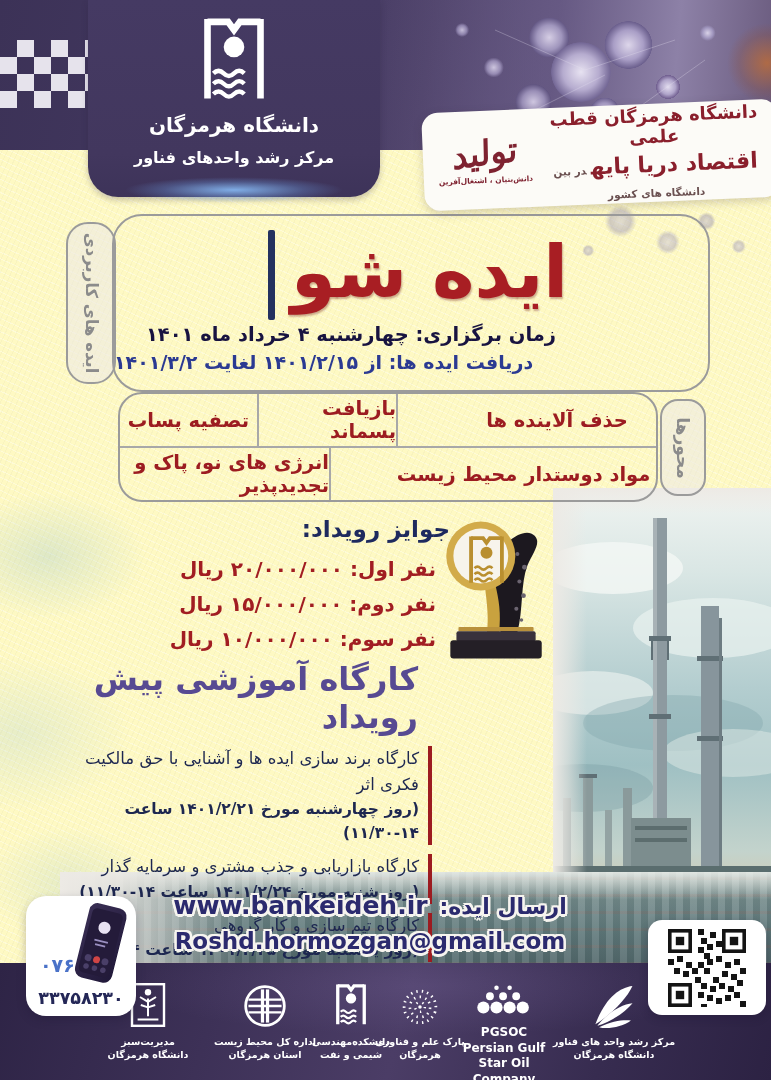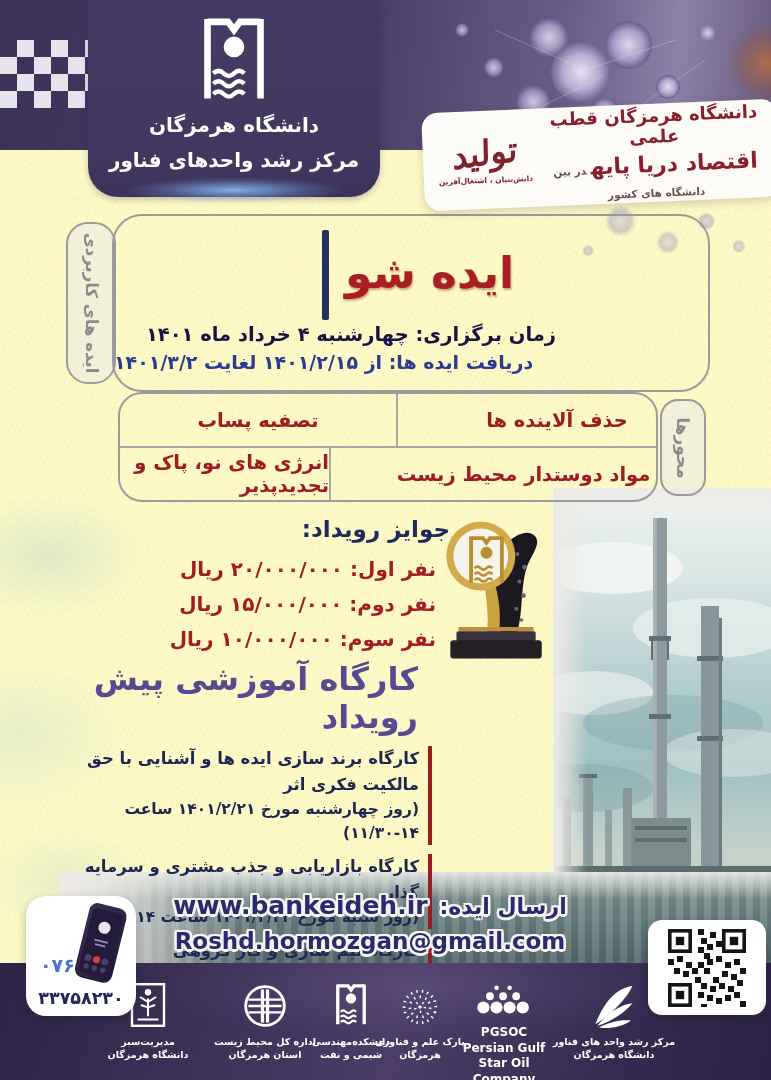--- a/index.html
+++ b/index.html
@@ -31,21 +31,21 @@
   .checker{left:0;top:40px;width:152px;height:68px;z-index:2;opacity:.95;
     background:conic-gradient(#efecf4 25%,transparent 0 50%,#efecf4 0 75%,transparent 0);
     background-size:34px 34px;}
   .uni-tab{left:88px;top:0;width:292px;height:197px;z-index:2;text-align:center;
     background:linear-gradient(180deg,#453a63 0%,#42375e 78%,#3d3359 100%);
     border-radius:0 0 30px 30px;box-shadow:0 3px 6px rgba(40,30,60,.25);}
   .uni-tab::after{content:"";position:absolute;left:50%;bottom:-6px;width:220px;height:26px;
     transform:translateX(-50%);background:radial-gradient(ellipse at center,rgba(140,195,255,.85) 0%,rgba(110,160,230,.3) 45%,transparent 70%);}
   .uni-logo{position:absolute;left:50%;top:16px;transform:translateX(-50%);width:74px;height:92px;color:#fff;}
   .uni-tab .l1{position:absolute;left:0;right:0;top:113px;color:#fff;font-weight:bold;font-size:20px;}
-  .uni-tab .l2{position:absolute;left:0;right:0;top:148px;color:#fff;font-weight:bold;font-size:20px;text-align:center;}
+  .uni-tab .l2{position:absolute;left:0;right:0;top:148px;color:#fff;font-weight:bold;font-size:16px;text-align:center;}
   .mol-faint{left:556px;top:196px;width:215px;height:84px;z-index:1;opacity:.55;
     background:
       radial-gradient(circle 16px at 30% 30%, #cdc8d6 0%, #aba4b8 65%, transparent 100%),
       radial-gradient(circle 12px at 52% 55%, #d4cfdc 0%, #b1aabd 65%, transparent 100%),
       radial-gradient(circle 9px at 70% 30%, #c8c2d1 0%, #a59eb3 65%, transparent 100%),
       radial-gradient(circle 7px at 85% 60%, #d0cbd9 0%, #ada6ba 65%, transparent 100%),
       radial-gradient(circle 6px at 15% 65%, #cdc8d6 0%, #a9a2b6 65%, transparent 100%);}
 
   .banner{top:106px;right:-8px;width:356px;height:98px;z-index:3;background:#fcfbf7;
     border-radius:16px;transform:rotate(-2.4deg);box-shadow:0 3px 10px rgba(60,45,60,.22);
@@ -61,21 +61,21 @@
   
   .idea-box{left:112px;top:214px;width:598px;height:178px;z-index:2;border:2.5px solid #9b9b9b;border-radius:30px;box-sizing:border-box;}
   .side-tab{z-index:2;border:2.5px solid #9b9b9b;border-radius:22px;box-sizing:border-box;background:rgba(237,234,229,.6);}
   .tab-ideas{left:66px;top:222px;width:50px;height:162px;}
   .tab-topics{left:660px;top:399px;width:46px;height:97px;border-radius:18px;}
   .vlabel{position:absolute;left:50%;top:50%;transform:translate(-50%,-50%) rotate(90deg);
     white-space:nowrap;color:#8b8b8b;font-weight:bold;}
   .tab-ideas .vlabel{font-size:16.5px;}
   .tab-topics .vlabel{font-size:17px;}
   .title-row{display:flex;direction:rtl;align-items:center;justify-content:center;padding-top:10px;}
-  .big-title{font-size:44px;font-weight:bold;color:#a81e23;line-height:1.05;
+  .big-title{font-size:72px;font-weight:bold;color:#a81e23;line-height:1.05;
     text-shadow:1px 2px 2px rgba(110,20,20,.35);}
   .tdivider{width:7px;height:90px;background:#23315f;margin:4px 16px 0 14px;border-radius:2px;}
   .subtitle{text-align:center;color:#24387d;font-size:27px;font-weight:bold;line-height:1.4;letter-spacing:.5px;margin-top:4px;}
   .dates{padding-right:120px;}
   .date1{text-align:center;color:#181340;font-size:19.5px;font-weight:bold;margin-top:3px;}
   .date2{text-align:left;color:#2b3a92;font-size:19px;font-weight:bold;margin-top:5px;}
 
   
   .topics-box{left:118px;top:392px;width:540px;height:110px;z-index:2;border:2.5px solid #9b9b9b;
     border-radius:24px;box-sizing:border-box;overflow:hidden;display:flex;flex-direction:column;}
@@ -109,21 +109,21 @@
   
   .prizes{left:150px;top:516px;width:300px;z-index:3;text-align:right;}
   .prizes .ph{color:#1e2a5e;font-weight:bold;font-size:23px;margin-bottom:10px;}
   .prizes .pi{color:#a11d22;font-weight:bold;font-size:20px;line-height:35px;padding-right:14px;}
   .trophy{left:428px;top:508px;width:132px;height:158px;z-index:3;}
 
   
   .workshops{left:58px;top:660px;width:382px;z-index:3;}
   .workshops .wh{color:#574a92;font-weight:bold;font-size:32px;text-align:right;padding-right:22px;margin-bottom:10px;}
   .ws-item{direction:rtl;text-align:right;border-right:4px solid #9c1b20;padding-right:9px;margin:0 8px 9px 0;}
-  .ws-item .wt{color:#1d2750;font-weight:bold;font-size:16.5px;line-height:1.55;}
+  .ws-item .wt{color:#1d2750;font-weight:normal;font-size:16.5px;line-height:1.55;}
   .ws-item .wd{color:#1d2750;font-weight:bold;font-size:15.5px;line-height:1.55;}
 
   
   .outline{color:#2b2a6e;font-weight:bold;
     text-shadow:-2px -2px 0 #f6f4ef,2px -2px 0 #f6f4ef,-2px 2px 0 #f6f4ef,2px 2px 0 #f6f4ef,0 -2.5px 0 #f6f4ef,0 2.5px 0 #f6f4ef,-2.5px 0 0 #f6f4ef,2.5px 0 0 #f6f4ef;}
   .submit1{left:110px;top:891px;width:520px;z-index:4;display:flex;direction:rtl;justify-content:center;align-items:baseline;gap:12px;}
   .submit1 .lbl{font-size:22px;}
   .submit1 .site{font-size:25px;direction:ltr;}
   .submit2{left:100px;top:928px;width:540px;z-index:4;text-align:center;font-size:23px;direction:ltr;}
 
@@ -210,20 +210,21 @@
     </div>
     <div class="dates">
       <div class="date1">زمان برگزاری: چهارشنبه ۴ خرداد ماه ۱۴۰۱</div>
       <div class="date2">دریافت ایده ها: از ۱۴۰۱/۲/۱۵ لغایت ۱۴۰۱/۳/۲</div>
     </div>
   </div>
 
   <div class="abs topics-box">
     <div class="trow trow1">
       <div class="tcell wide" style="flex:0 0 48.5%">حذف آلاینده ها</div>
+      <div class="tcell" style="flex:0 0 26%">بازیافت پسماند</div>
       <div class="tcell" style="flex:1">تصفیه پساب</div>
     </div>
     <div class="trow">
       <div class="tcell wide" style="flex:0 0 61%">مواد دوستدار محیط زیست</div>
       <div class="tcell" style="flex:1">انرژی های نو، پاک و تجدیدپذیر</div>
     </div>
   </div>
   <div class="abs side-tab tab-topics">
     <span class="vlabel">محورها</span>
   </div>

